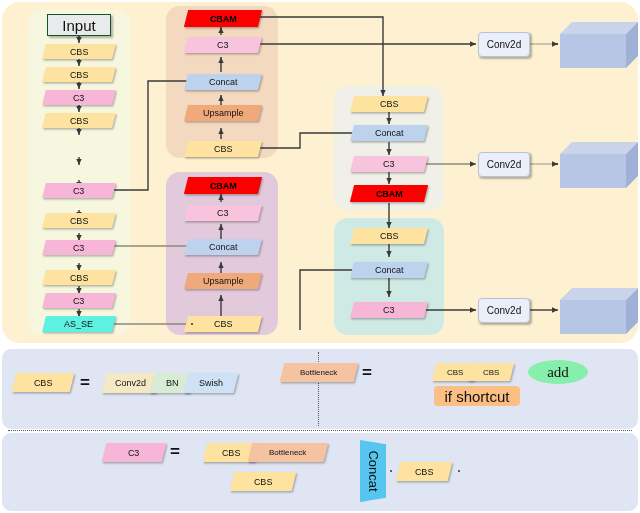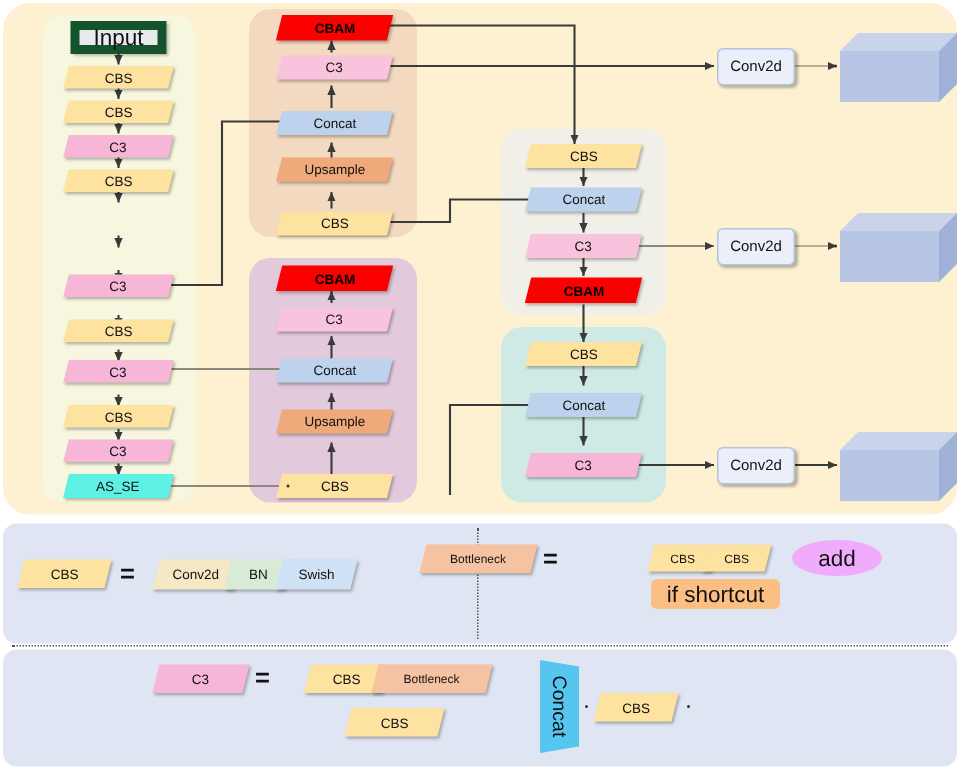--- a/index.html
+++ b/index.html
@@ -39,22 +39,22 @@
   .c-c3l{background:#f8c3dd;}
   .c-concat{background:#bdd2ec;}
   .c-ups{background:#efa97a;}
   .c-cbam{background:#fb0000;}
   .c-asse{background:#5ff0e4;}
   .c-conv{background:#f4e9c4;}
   .c-bn{background:#d8ecd5;}
   .c-swish{background:#cfe1f5;}
   .c-bottle{background:#f5c2a2;}
   .c-shortcut{background:#fbbf84;}
-  .c-add{background:#f0abfc;}
-  .c-input{background:#e9eaec;border:6px solid #14532d;}
+  .c-add{background:#86efac;font-family:Liberation Serif, serif;}
+  .c-input{background:#e9eaec;border:1px solid #14532d;}
   .c-conv2d{background:#eaeffa;border:1px solid #b6c3dc;}
 
   .lbl-xs{font-size:8px;color:#111;}
   .lbl-s{font-size:9px;color:#111;}
   .lbl-m{font-size:10px;color:#111;}
   .lbl-cbam{font-size:9px;color:#000;font-weight:600;}
   .lbl-input{font-size:15px;color:#111;}
   .lbl-big{font-size:15px;color:#111;}
   .lbl-eq{position:absolute;font-size:17px;font-weight:700;color:#111;}
 

